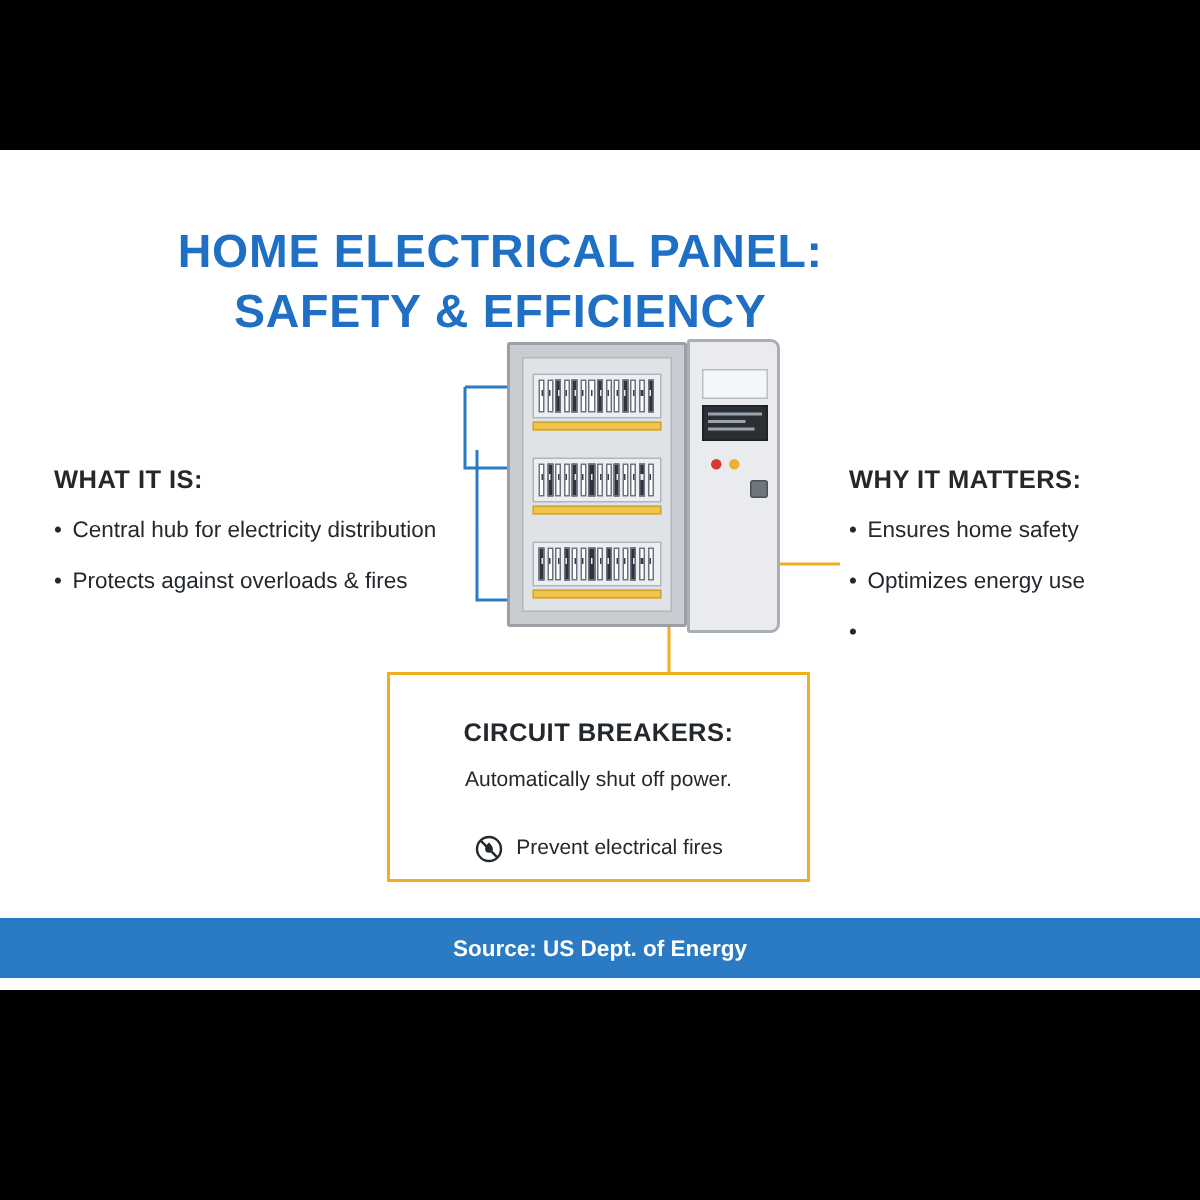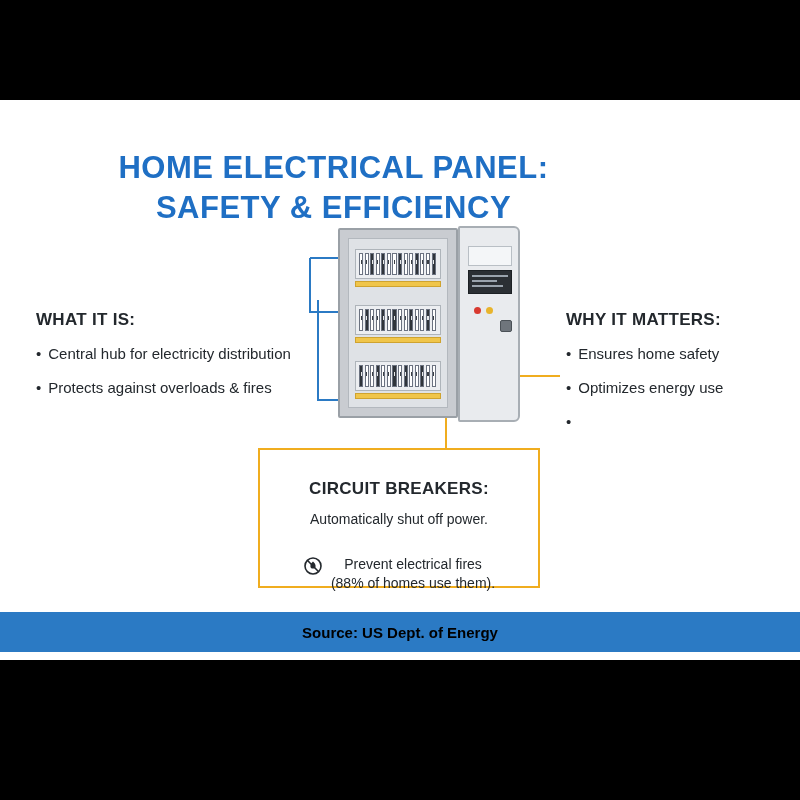--- a/index.html
+++ b/index.html
@@ -279,21 +279,21 @@
   }
 
   
   #source-bar {
     position: absolute;
     left: 0;
     top: 512px;
     width: 800px;
     height: 40px;
     background: #2b7ac4;
-    color: #000000;
+    color: #ffffff;
     font-size: 15px;
     font-weight: bold;
     display: flex;
     align-items: center;
     justify-content: center;
   }
 </style>
 </head>
 <body>
 
@@ -423,21 +423,20 @@
       <div class="c-row">
         <span class="no-fire-icon">
           <svg width="20" height="20" viewBox="0 0 20 20">
             <circle cx="10" cy="10" r="8" fill="none" stroke="#23282d" stroke-width="1.6"></circle>
             <path d="M4.3 4.3 L15.7 15.7" stroke="#23282d" stroke-width="1.6"></path>
             <path d="M10 5.6c1.4 1.5 2.6 2.7 2.6 4.3a2.6 2.6 0 0 1-5.2 0c0-1.6 1.2-2.8 2.6-4.3z" fill="#23282d"></path>
           </svg>
         </span>
         <span class="c-text">
           <span>Prevent electrical fires</span><br>
-          <span>(88% of homes use them).</span>
         </span>
       </div>
     </div>
 
     <div id="source-bar">
       <span>Source: US Dept. of Energy</span>
     </div>
 
   </div>
 </div>

